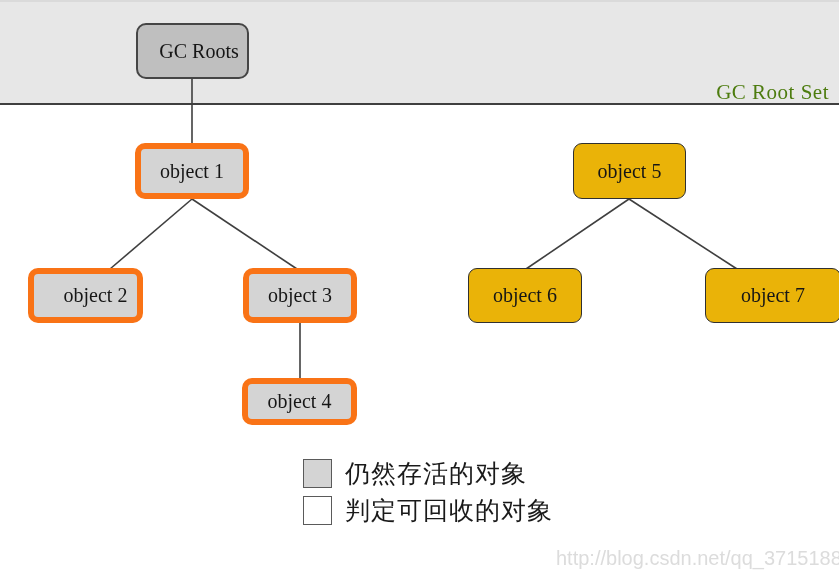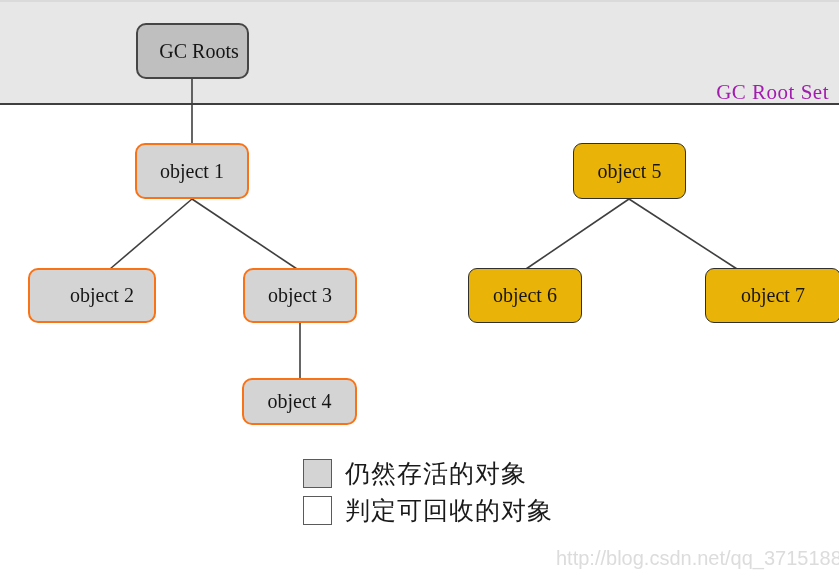--- a/index.html
+++ b/index.html
@@ -24,21 +24,21 @@
     background: #e7e7e7;
     border-top: 2px solid #dadada;
     border-bottom: 2px solid #3f3f3f;
     box-sizing: border-box;
   }
   .rootset-label {
     position: absolute;
     top: 80px;
     right: 10px;
     font-size: 21px;
-    color: #a21caf;
+    color: #4d7c0f;
     letter-spacing: 0.5px;
   }
   
   svg.edges {
     position: absolute;
     left: 0; top: 0;
     width: 839px;
     height: 582px;
     pointer-events: none;
   }
@@ -52,34 +52,34 @@
     display: flex;
     align-items: center;
     justify-content: center;
     font-size: 20px;
     color: #161616;
     box-sizing: border-box;
     border-radius: 10px;
   }
   .node.alive {
     background: #d4d4d4;
-    border: 2px solid #f97316;
+    border: 6px solid #f97316;
   }
   .node.root {
     background: #bfbfbf;
     border: 2px solid #454545;
   }
   .node.collectible {
     background: #eab308;
     border: 1.5px solid #303030;
     border-radius: 9px;
   }
   .n-gc-roots { left: 136px; top: 23px;  width: 113px; height: 56px; padding-left: 13px; }
   .n-object-1 { left: 135px; top: 143px; width: 114px; height: 56px; }
-  .n-object-2 { left: 28px;  top: 268px; width: 128px; height: 55px; padding-left: 20px; }
+  .n-object-2 { left: 28px;  top: 268px; width: 115px; height: 55px; padding-left: 20px; }
   .n-object-3 { left: 243px; top: 268px; width: 114px; height: 55px; }
   .n-object-4 { left: 242px; top: 378px; width: 115px; height: 47px; }
   .n-object-5 { left: 573px; top: 143px; width: 113px; height: 56px; }
   .n-object-6 { left: 468px; top: 268px; width: 114px; height: 55px; }
   .n-object-7 { left: 678px; top: 268px; width: 136px; height: 55px; margin-left: 27px; }
   
   .legend {
     position: absolute;
     left: 303px;
     top: 458px;

